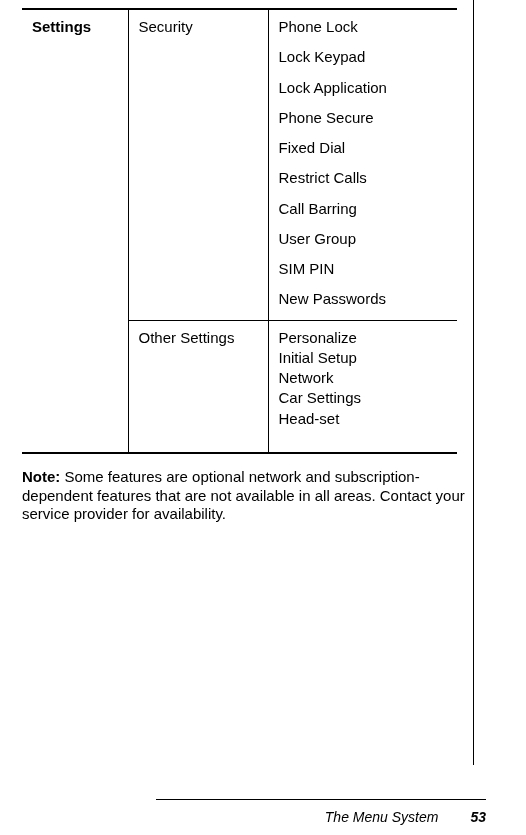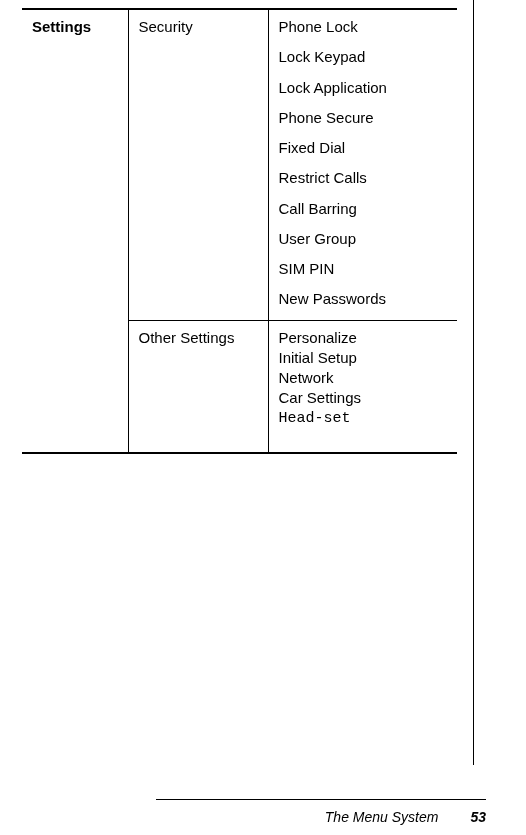--- a/index.html
+++ b/index.html
@@ -44,21 +44,21 @@
     }
     .row2 td {
       border-top: 1px solid #000;
     }
     .col1 { width: 106px; font-weight: bold; }
     .col2 { width: 140px; }
     .col3 { }
     .secitems div { margin-bottom: 13px; }
     .secitems div:last-child { margin-bottom: 4px; }
     .otheritems div { margin-bottom: 3px; }
-    .otheritems div:last-child { margin-bottom: 17px; font-family: Liberation Mono, monospace; }
+    .otheritems div:last-child { margin-bottom: 17px; }
     .note {
       margin-top: 14px;
       font-size: 15px;
       line-height: 1.25;
       width: 450px;
       font-family: Arial, Helvetica, sans-serif;
     }
     .note .bold { font-weight: bold; }
     .heading {
       margin-top: 26px;
@@ -131,20 +131,21 @@
         <div>Personalize</div>
         <div>Initial Setup</div>
         <div>Network</div>
         <div>Car Settings</div>
         <div>Head-set</div>
       </td>
     </tr>
   </tbody>
     </table>
 
+  <p class="note"><span class="bold">Note: </span><span>Some features are optional network and subscription-dependent features that are not available in all areas. Contact your service provider for availability.</span></p>
 
 
 </div>
 
 <div class="vline"></div>
 
 <div class="footer">
   <div class="footer-line"></div>
   <div class="footer-text">
     <span>The Menu System</span><span class="pn">53</span>

